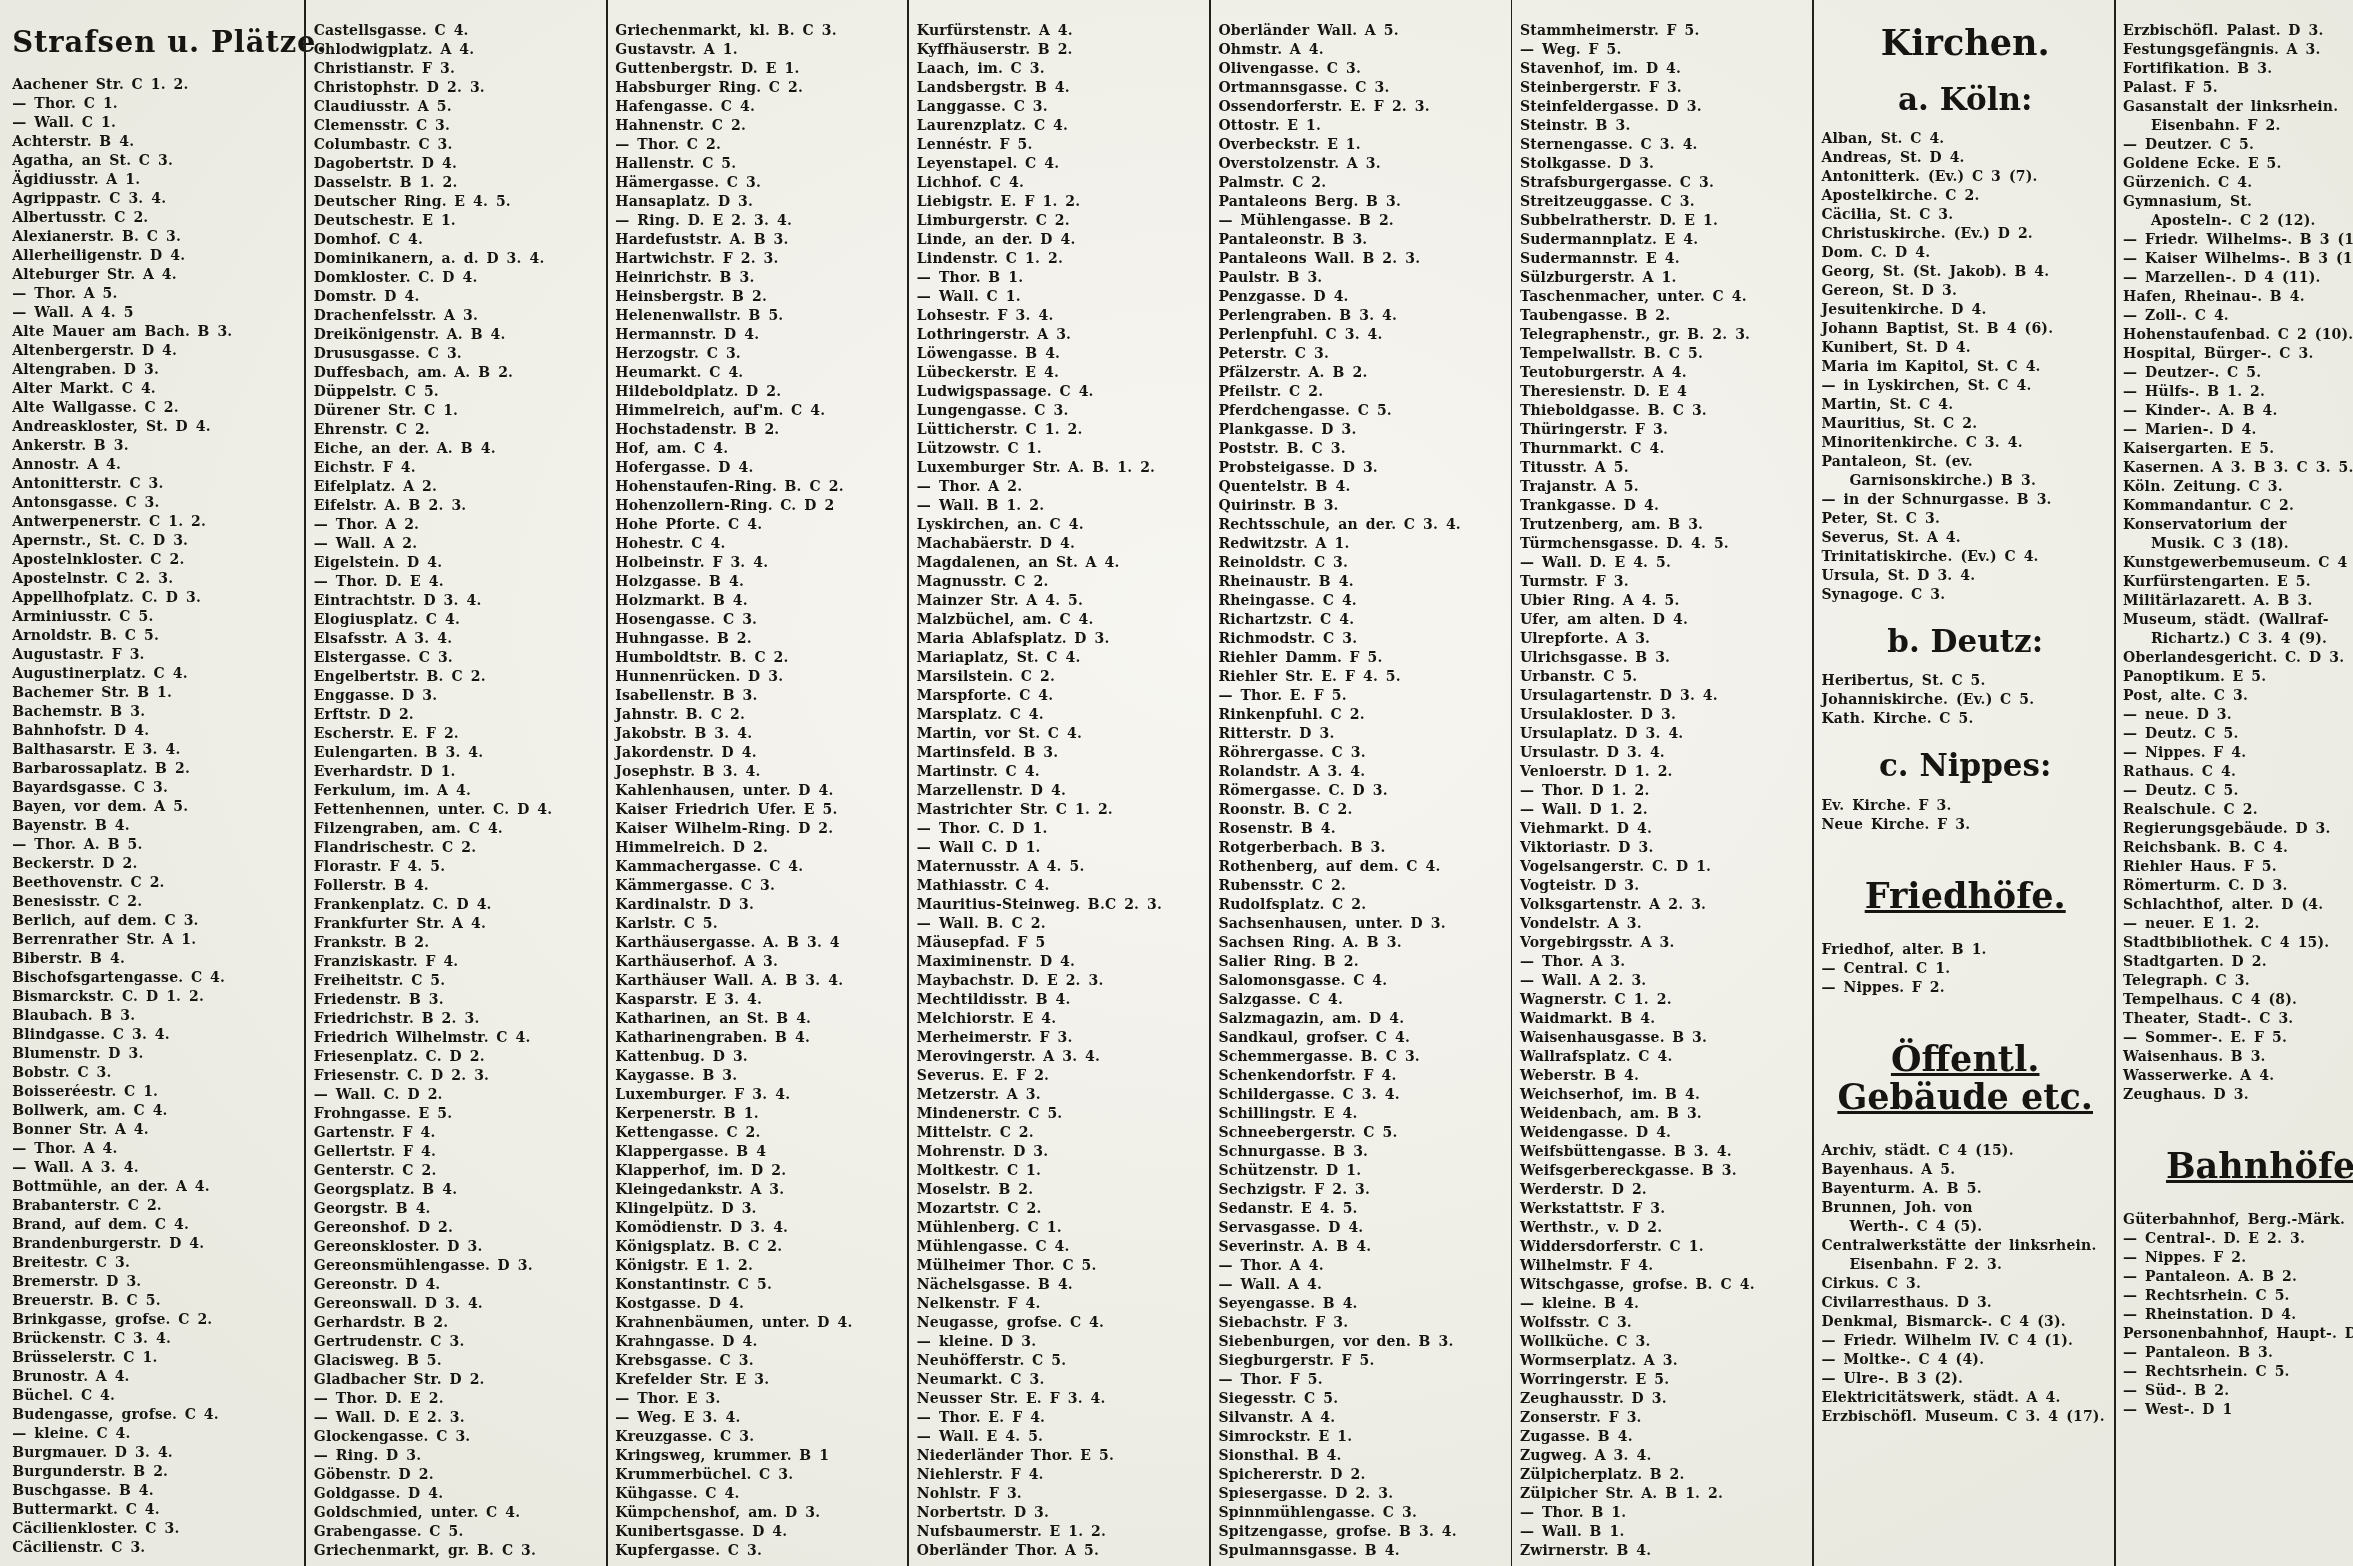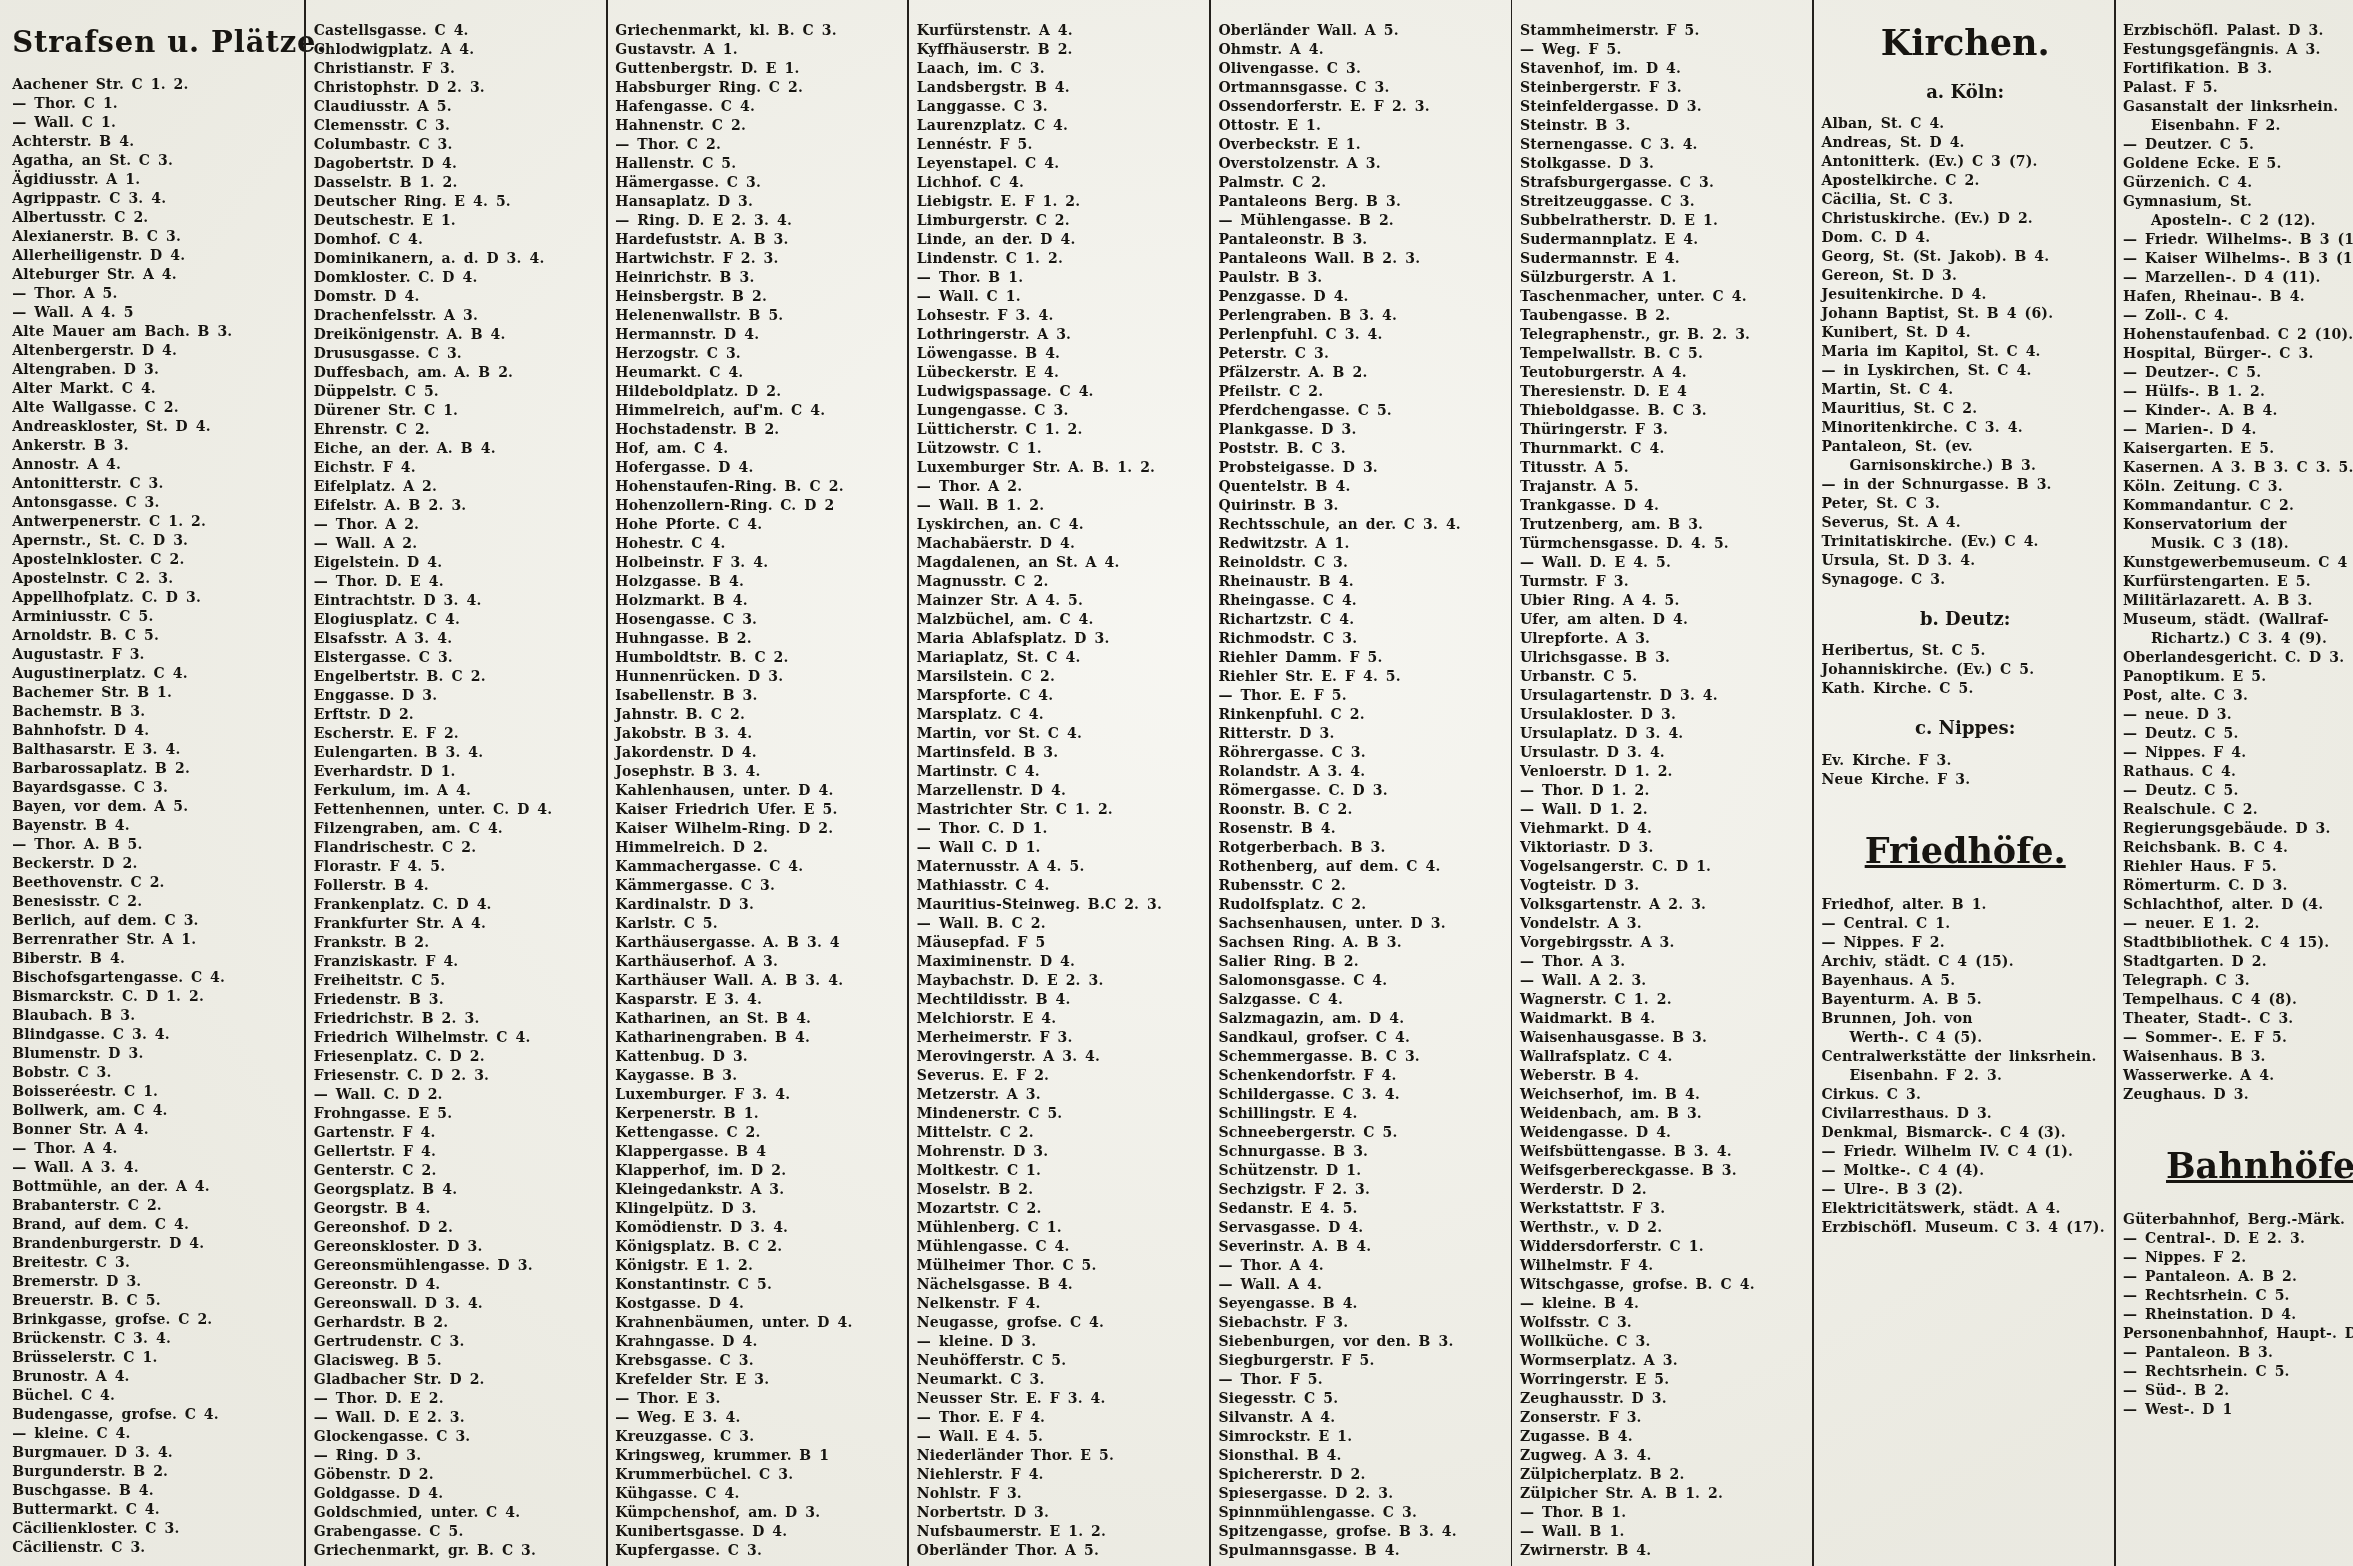--- a/index.html
+++ b/index.html
@@ -40,21 +40,21 @@
   }
   .heading {
     font-size: 35px;
     text-align: center;
     margin: 12.2px 0 19px 0;
     line-height: 1.1;
   }
   .heading.tight { margin-top: 2.8px; }
   .heading.roomy { margin: 43px 0 24.5px 0; text-decoration: underline; }
   .subheading {
-    font-size: 18px;
+    font-size: 31px;
     text-align: center;
     margin: 19px 0 12.2px 0;
   }
   .entry {
     font-size: 14px;
     line-height: 19px;
     padding-left: 28px;
     text-indent: -28px;
     word-spacing: 2.8px;
     letter-spacing: 0.2px;
@@ -598,20 +598,21 @@
       <div class="entry"><span class="n">Heribertus, St.</span><span class="r">C 5.</span></div>
       <div class="entry"><span class="n">Johanniskirche. (Ev.)</span><span class="r">C 5.</span></div>
       <div class="entry"><span class="n">Kath. Kirche.</span><span class="r">C 5.</span></div>
       <div class="subheading">c. Nippes:</div>
       <div class="entry"><span class="n">Ev. Kirche.</span><span class="r">F 3.</span></div>
       <div class="entry"><span class="n">Neue Kirche.</span><span class="r">F 3.</span></div>
       <div class="heading roomy">Friedhöfe.</div>
       <div class="entry"><span class="n">Friedhof, alter.</span><span class="r">B 1.</span></div>
       <div class="entry"><span class="n">— Central.</span><span class="r">C 1.</span></div>
       <div class="entry"><span class="n">— Nippes.</span><span class="r">F 2.</span></div>
+      <div class="heading roomy">Öffentl. Gebäude etc.</div>
       <div class="entry"><span class="n">Archiv, städt.</span><span class="r">C 4 (15).</span></div>
       <div class="entry"><span class="n">Bayenhaus.</span><span class="r">A 5.</span></div>
       <div class="entry"><span class="n">Bayenturm.</span><span class="r">A. B 5.</span></div>
       <div class="entry"><span class="n">Brunnen, Joh. von Werth-.</span><span class="r">C 4 (5).</span></div>
       <div class="entry"><span class="n">Centralwerkstätte der linksrhein. Eisenbahn.</span><span class="r">F 2. 3.</span></div>
       <div class="entry"><span class="n">Cirkus.</span><span class="r">C 3.</span></div>
       <div class="entry"><span class="n">Civilarresthaus.</span><span class="r">D 3.</span></div>
       <div class="entry"><span class="n">Denkmal, Bismarck-.</span><span class="r">C 4 (3).</span></div>
       <div class="entry"><span class="n">— Friedr. Wilhelm IV.</span><span class="r">C 4 (1).</span></div>
       <div class="entry"><span class="n">— Moltke-.</span><span class="r">C 4 (4).</span></div>

